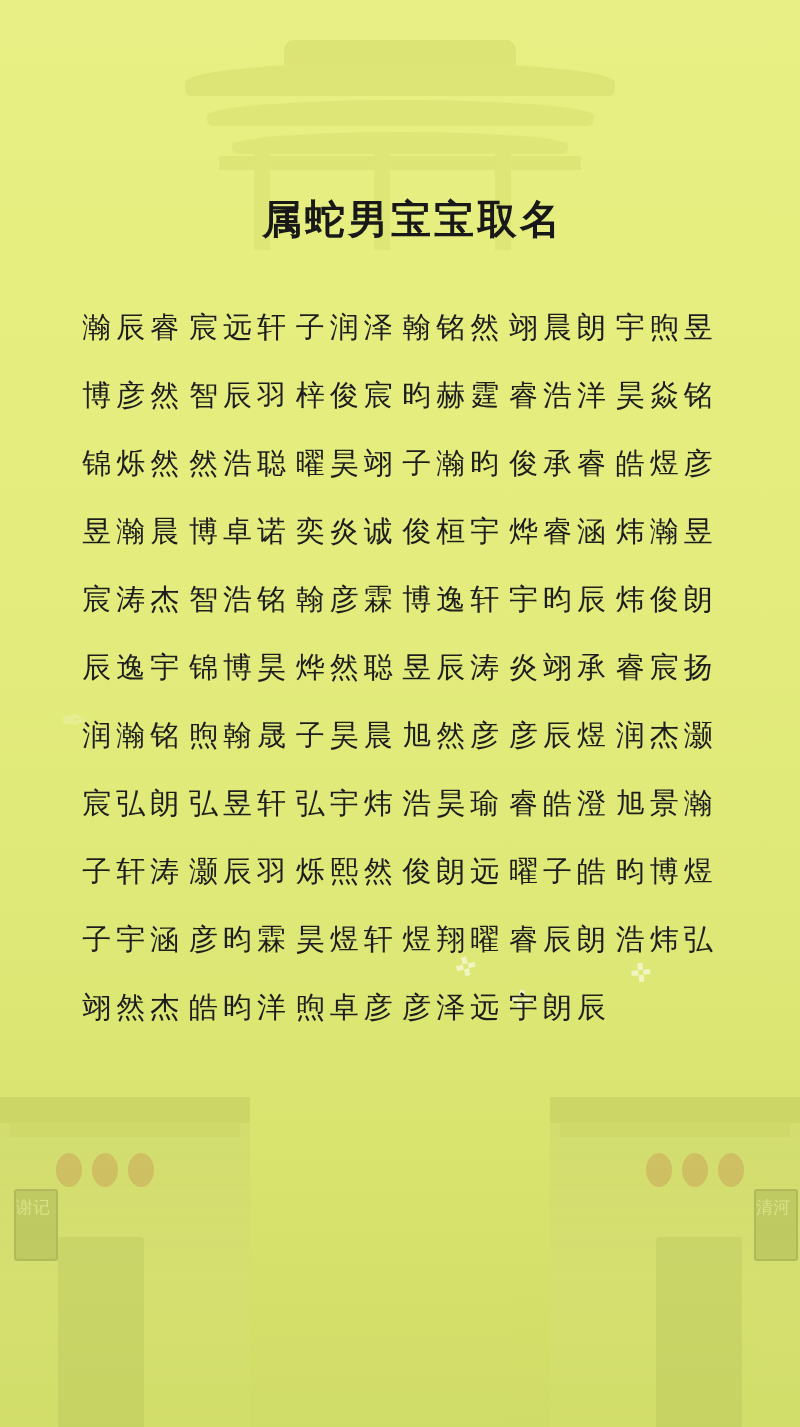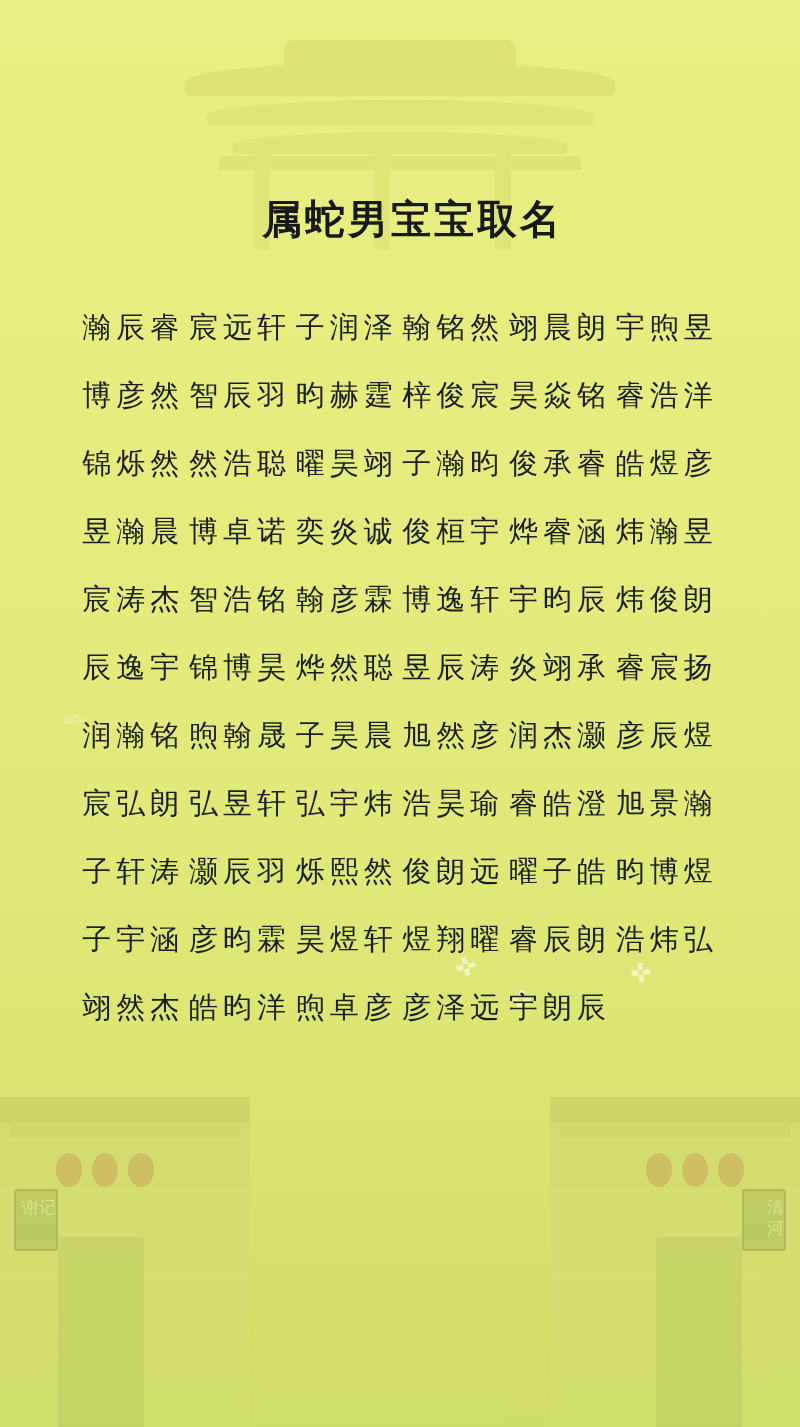--- a/index.html
+++ b/index.html
@@ -110,34 +110,34 @@
     height: 190px;
     background: rgba(166,176,86,0.55);
     border-radius: 4px 4px 0 0;
   }
   .wall.left .door  { left: 58px; }
   .wall.right .door { right: 58px; }
   .sign {
     position: absolute;
     top: 92px;
     width: 44px;
-    height: 62px;
+    height: 72px;
     background: rgba(120,128,60,0.55);
     border: 2px solid rgba(90,96,44,0.5);
     border-radius: 3px;
     color: rgba(240,244,200,0.75);
     font-size: 17px;
     line-height: 1.25;
-    text-align: right;
+    text-align: left;
     padding-top: 6px;
     box-sizing: border-box;
     font-family: "DejaVu Sans", sans-serif;
   }
   .wall.left .sign  { left: 14px; }
-  .wall.right .sign { right: 14px; padding-left: 21px; }
+  .wall.right .sign { right: 2px; }
   .lantern {
     position: absolute;
     top: 56px;
     width: 26px;
     height: 34px;
     border-radius: 50%;
     background: rgba(186,84,62,0.55);
   }
   .lantern.l1 { left: 56px; }
   .lantern.l2 { left: 92px; }
@@ -257,24 +257,24 @@
     <div class="title">属蛇男宝宝取名</div>
     <div class="name-grid">
         <div class="name-cell">瀚辰睿</div>
         <div class="name-cell">宸远轩</div>
         <div class="name-cell">子润泽</div>
         <div class="name-cell">翰铭然</div>
         <div class="name-cell">翊晨朗</div>
         <div class="name-cell">宇煦昱</div>
         <div class="name-cell">博彦然</div>
         <div class="name-cell">智辰羽</div>
+        <div class="name-cell">梓俊宸</div>
         <div class="name-cell">昀赫霆</div>
-        <div class="name-cell">梓俊宸</div>
+        <div class="name-cell">睿浩洋</div>
         <div class="name-cell">昊焱铭</div>
-        <div class="name-cell">睿浩洋</div>
         <div class="name-cell">锦烁然</div>
         <div class="name-cell">然浩聪</div>
         <div class="name-cell">曜昊翊</div>
         <div class="name-cell">子瀚昀</div>
         <div class="name-cell">俊承睿</div>
         <div class="name-cell">皓煜彦</div>
         <div class="name-cell">昱瀚晨</div>
         <div class="name-cell">博卓诺</div>
         <div class="name-cell">奕炎诚</div>
         <div class="name-cell">俊桓宇</div>
@@ -289,22 +289,22 @@
         <div class="name-cell">辰逸宇</div>
         <div class="name-cell">锦博昊</div>
         <div class="name-cell">烨然聪</div>
         <div class="name-cell">昱辰涛</div>
         <div class="name-cell">炎翊承</div>
         <div class="name-cell">睿宸扬</div>
         <div class="name-cell">润瀚铭</div>
         <div class="name-cell">煦翰晟</div>
         <div class="name-cell">子昊晨</div>
         <div class="name-cell">旭然彦</div>
+        <div class="name-cell">彦辰煜</div>
         <div class="name-cell">润杰灏</div>
-        <div class="name-cell">彦辰煜</div>
         <div class="name-cell">宸弘朗</div>
         <div class="name-cell">弘昱轩</div>
         <div class="name-cell">弘宇炜</div>
         <div class="name-cell">浩昊瑜</div>
         <div class="name-cell">睿皓澄</div>
         <div class="name-cell">旭景瀚</div>
         <div class="name-cell">子轩涛</div>
         <div class="name-cell">灏辰羽</div>
         <div class="name-cell">烁熙然</div>
         <div class="name-cell">俊朗远</div>

